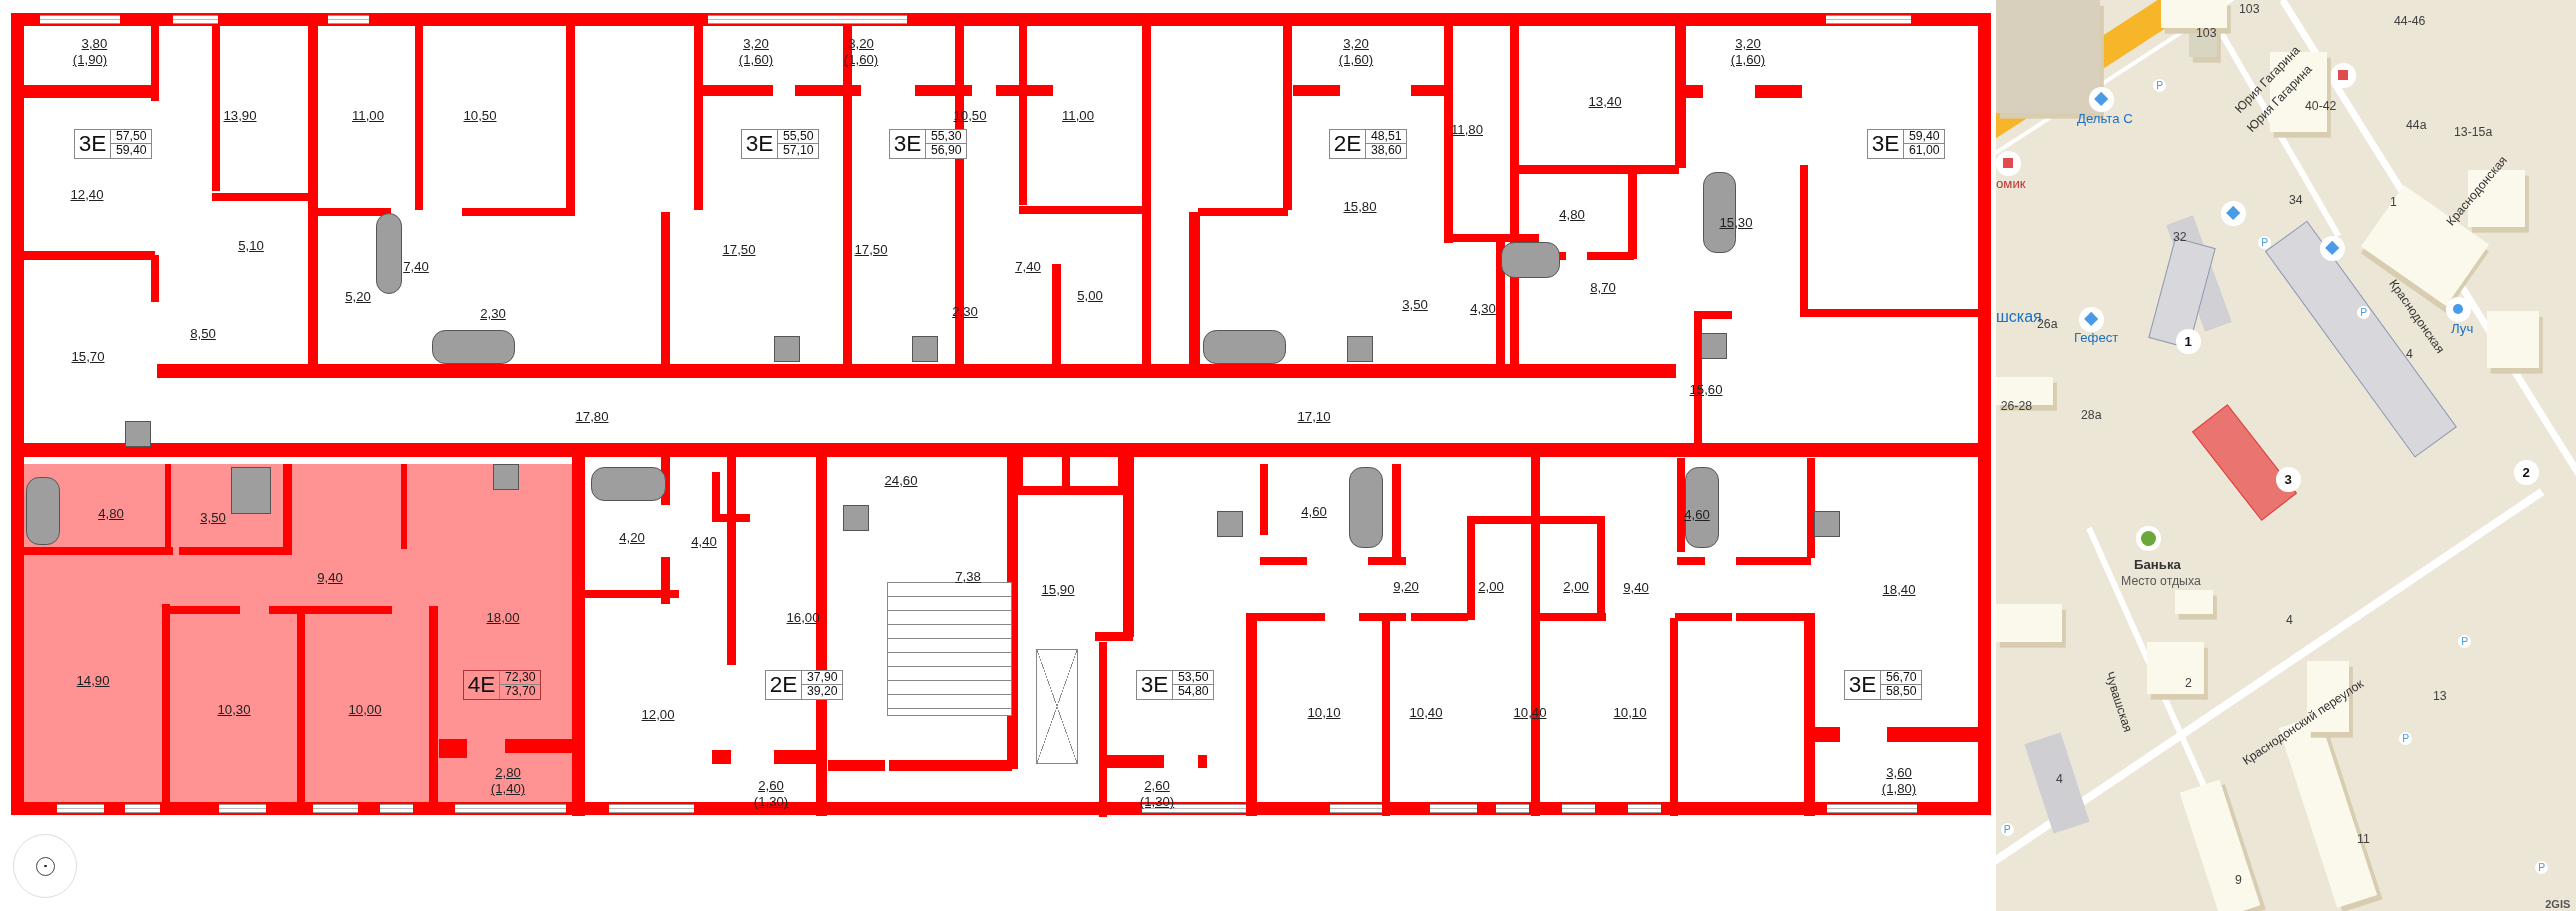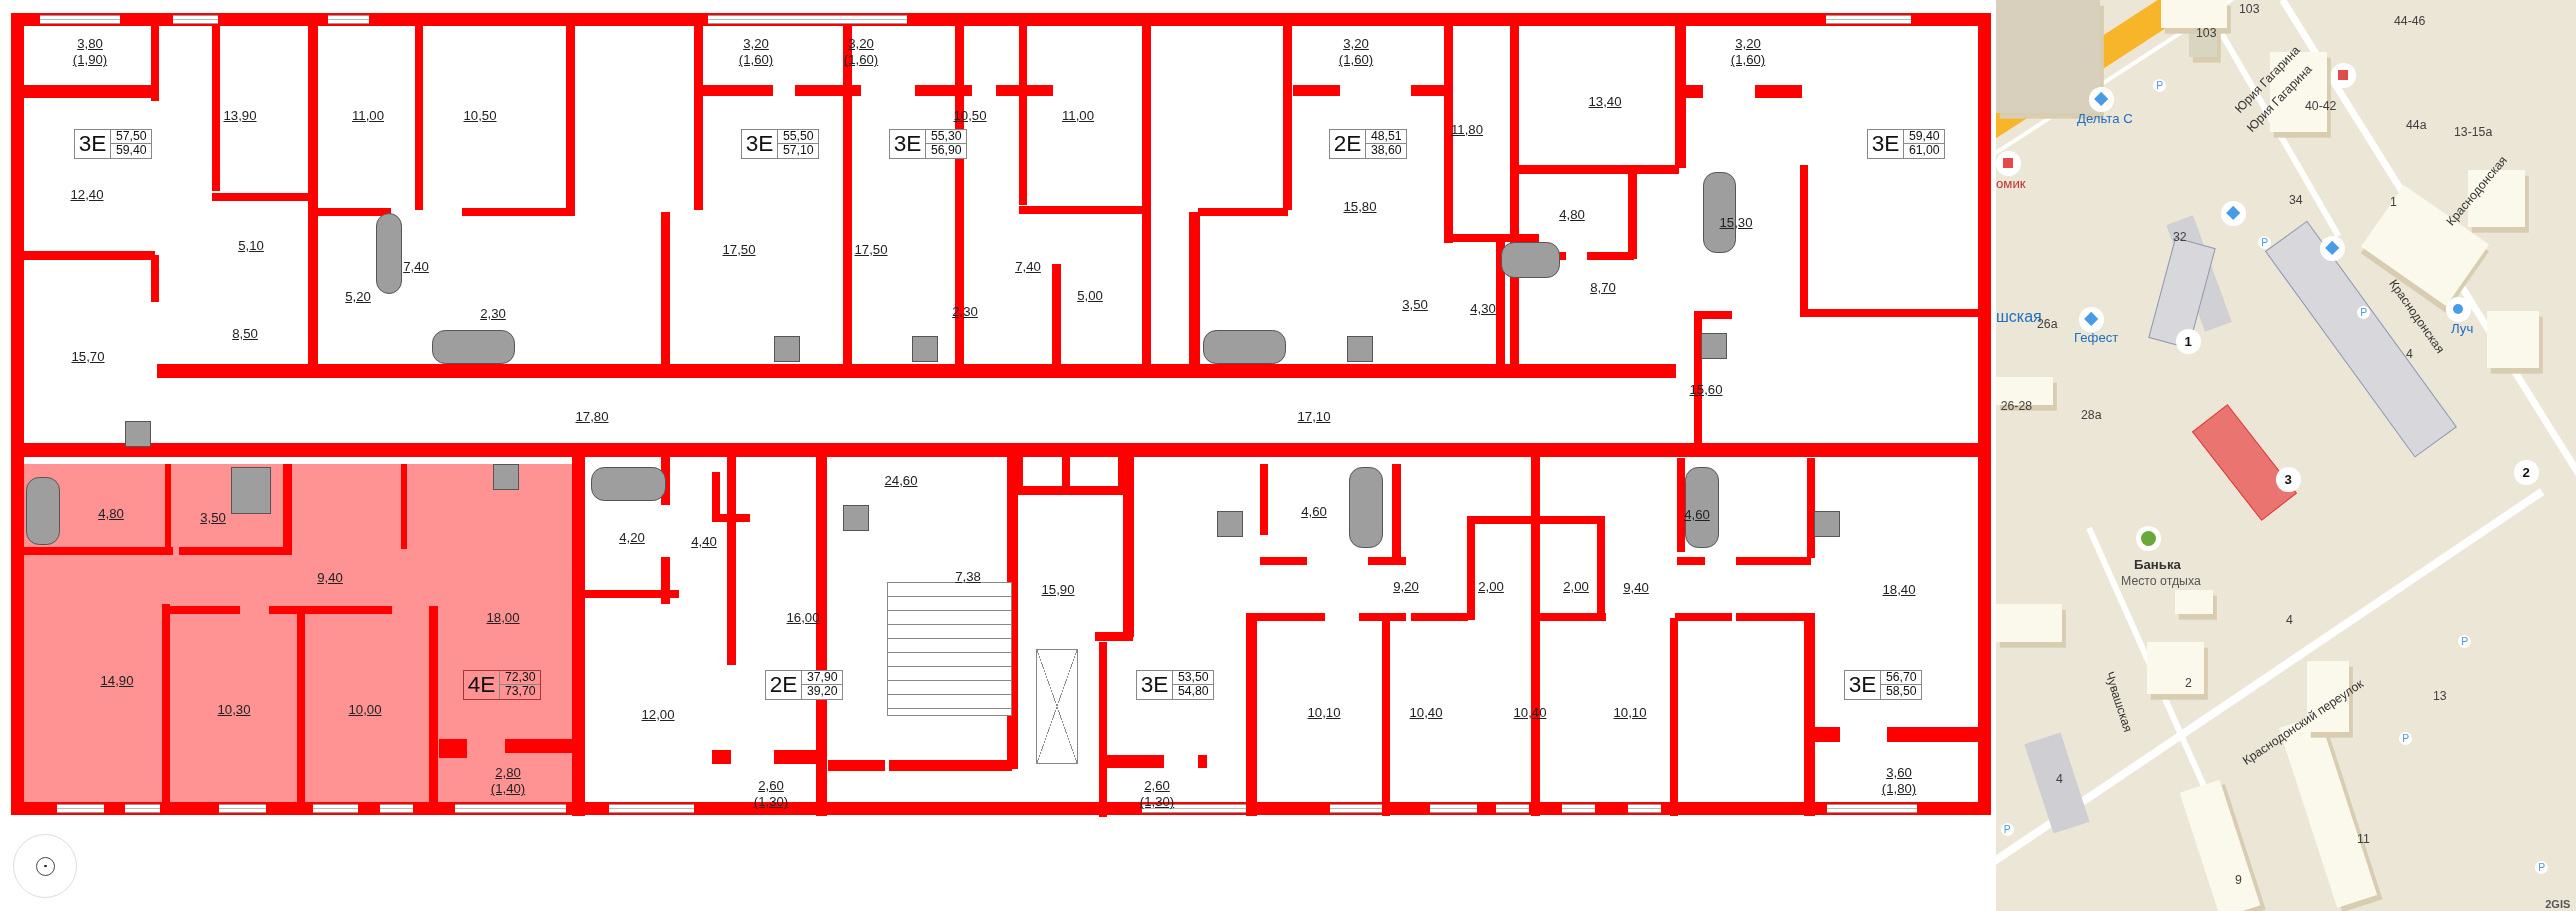--- a/index.html
+++ b/index.html
@@ -194,21 +194,21 @@
   <div class="fix" style="left:1347px;top:336px;width:26.4px;height:26.4px;"></div>
   <div class="fix" style="left:1701px;top:333px;width:26.4px;height:26.4px;"></div>
   <div class="fix" style="left:493px;top:464px;width:26.4px;height:26.4px;"></div>
   <div class="fix" style="left:843px;top:505px;width:26.4px;height:26.4px;"></div>
   <div class="fix" style="left:1217px;top:511px;width:26.4px;height:26.4px;"></div>
   <div class="fix" style="left:1814px;top:511px;width:26.4px;height:26.4px;"></div>
 
   <div class="stair" style="left:887px;top:582px;width:123px;height:132px;background:repeating-linear-gradient(to bottom,#fff 0,#fff 13.2px,#888 13.2px,#888 14px);"></div>
   <div class="stair" style="left:1036px;top:649px;width:40px;height:113px;background:linear-gradient(to top right,transparent 49.5%,#888 49.5%,#888 50.5%,transparent 50.5%),linear-gradient(to top left,transparent 49.5%,#888 49.5%,#888 50.5%,transparent 50.5%);"></div>
 
-  <div class="room" style="left:90px;top:52px;"><span>3,80</span><span class="sub">(1,90)</span></div>
+  <div class="room" style="left:90px;top:52px;text-align:right;"><span>3,80</span><span class="sub">(1,90)</span></div>
   <div class="room" style="left:240px;top:116px;">13,90</div>
   <div class="room" style="left:368px;top:116px;">11,00</div>
   <div class="room" style="left:480px;top:116px;">10,50</div>
   <div class="room" style="left:756px;top:52px;"><span>3,20</span><span class="sub">(1,60)</span></div>
   <div class="room" style="left:861px;top:52px;"><span>3,20</span><span class="sub">(1,60)</span></div>
   <div class="room" style="left:970px;top:116px;">10,50</div>
   <div class="room" style="left:1078px;top:116px;">11,00</div>
   <div class="room" style="left:1356px;top:52px;"><span>3,20</span><span class="sub">(1,60)</span></div>
   <div class="room" style="left:1467px;top:130px;">11,80</div>
   <div class="room" style="left:1605px;top:102px;">13,40</div>
@@ -223,30 +223,30 @@
   <div class="room" style="left:965px;top:312px;">2,30</div>
   <div class="room" style="left:1028px;top:267px;">7,40</div>
   <div class="room" style="left:1090px;top:296px;">5,00</div>
   <div class="room" style="left:1360px;top:207px;">15,80</div>
   <div class="room" style="left:1415px;top:305px;">3,50</div>
   <div class="room" style="left:1483px;top:309px;">4,30</div>
   <div class="room" style="left:1572px;top:215px;">4,80</div>
   <div class="room" style="left:1603px;top:288px;">8,70</div>
   <div class="room" style="left:1736px;top:223px;">15,30</div>
   <div class="room" style="left:88px;top:357px;">15,70</div>
-  <div class="room" style="left:203px;top:334px;margin-left:42px;">8,50</div>
+  <div class="room" style="left:203px;top:334px;">8,50</div>
   <div class="room" style="left:592px;top:417px;">17,80</div>
   <div class="room" style="left:901px;top:481px;">24,60</div>
   <div class="room" style="left:1314px;top:417px;">17,10</div>
   <div class="room" style="left:1706px;top:390px;">15,60</div>
   <div class="room" style="left:111px;top:514px;">4,80</div>
   <div class="room" style="left:213px;top:518px;">3,50</div>
   <div class="room" style="left:330px;top:578px;">9,40</div>
   <div class="room" style="left:503px;top:618px;">18,00</div>
-  <div class="room" style="left:93px;top:681px;margin-left:24px;">14,90</div>
+  <div class="room" style="left:93px;top:681px;">14,90</div>
   <div class="room" style="left:234px;top:710px;">10,30</div>
   <div class="room" style="left:365px;top:710px;">10,00</div>
   <div class="room" style="left:508px;top:781px;"><span>2,80</span><span class="sub">(1,40)</span></div>
   <div class="room" style="left:632px;top:538px;">4,20</div>
   <div class="room" style="left:704px;top:542px;">4,40</div>
   <div class="room" style="left:658px;top:715px;">12,00</div>
   <div class="room" style="left:803px;top:618px;">16,00</div>
   <div class="room" style="left:771px;top:794px;"><span>2,60</span><span class="sub">(1,30)</span></div>
   <div class="room" style="left:968px;top:577px;">7,38</div>
   <div class="room" style="left:1058px;top:590px;">15,90</div>

